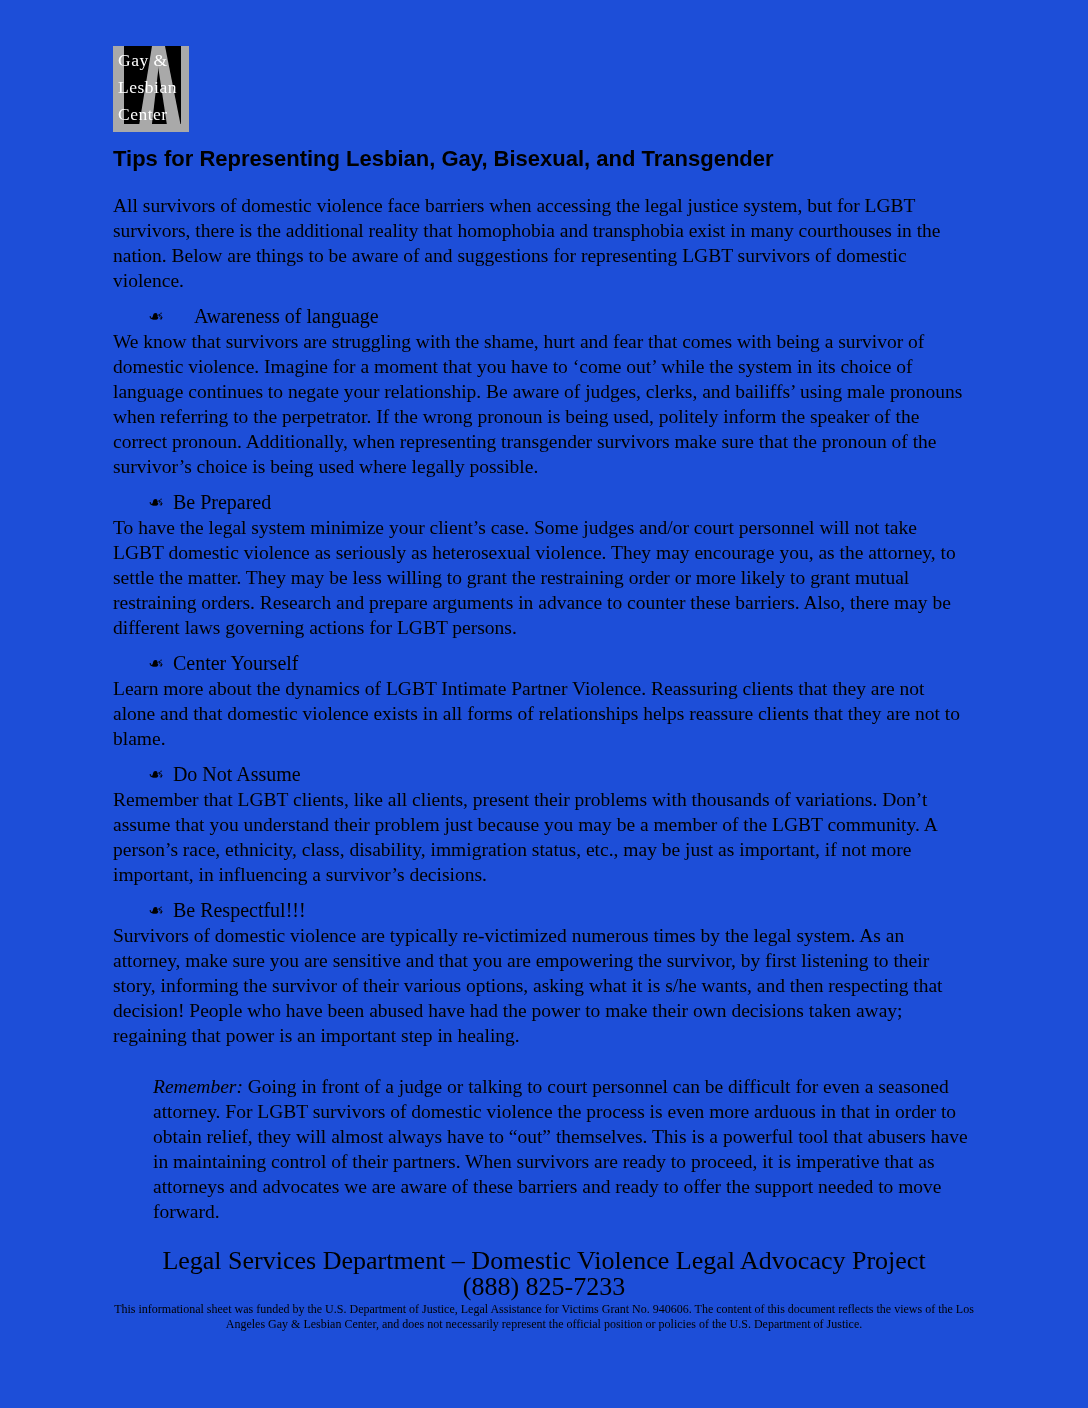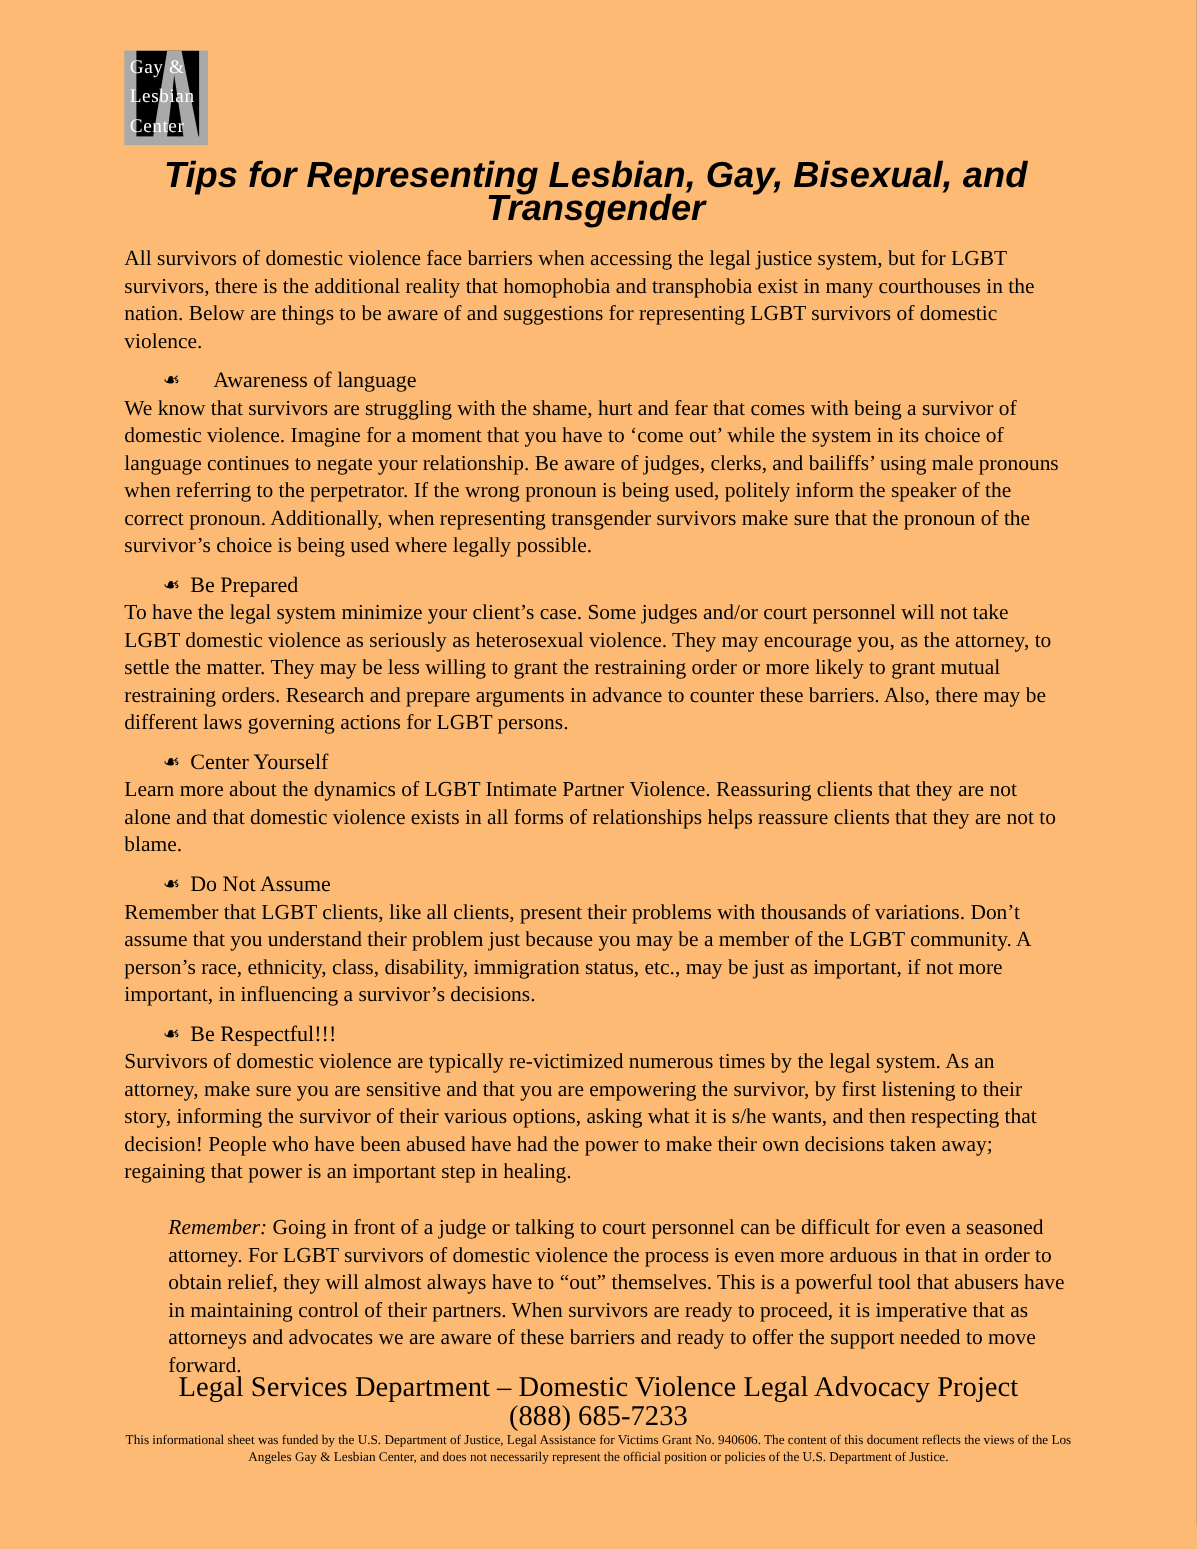--- a/index.html
+++ b/index.html
@@ -1,21 +1,21 @@
 <!DOCTYPE html>
 <html><head>
 <meta charset="utf-8">
 <style>
   html, body { margin: 0; padding: 0; background: #808080; }
   .page {
     position: relative;
     width: 1088px;
     height: 1408px;
     margin: 0 auto;
-    background: #fdba74;
+    background: #1d4ed8;
     color: #000000;
     font-family: "Liberation Serif", serif;
     box-sizing: border-box;
     padding: 46px 118px 0 113px;
     overflow: hidden;
   }
 
   
   .logo {
     position: relative;
@@ -37,26 +37,25 @@
     color: #ffffff;
     font-size: 17.5px;
     line-height: 27px;
     white-space: nowrap;
     letter-spacing: 0.5px;
   }
 
   
   .title {
     margin: 12px 0 4px 0;
-    text-align: center;
+    text-align: left;
     font-family: "Liberation Sans", sans-serif;
     font-weight: bold;
-    font-size: 33px;
+    font-size: 22px;
     line-height: 30px;
-    font-style: italic;
   }
 
   
   .bodytext {
     font-size: 19.5px;
     line-height: 25px;
     margin: 0;
   }
   .intro { margin-top: 19px; }
 
@@ -151,17 +150,17 @@
     <div class="section-heading">
       <span class="bullet">❧</span><span>Be Respectful!!!</span>
     </div>
     <p class="bodytext">Survivors of domestic violence are typically re-victimized numerous times by the legal system.  As an attorney, make sure you are sensitive and that you are empowering the survivor, by first listening to their story, informing the survivor of their various options, asking what it is s/he wants, and then respecting that decision!  People who have been abused have had the power to make their own decisions taken away; regaining that power is an important step in healing.</p>
   </div>
 
   <p class="bodytext remember-para"><span class="remember-lead">Remember:</span><span> Going in front of a judge or talking to court personnel can be difficult for even a seasoned attorney.  For LGBT survivors of domestic violence the process is even more arduous in that in order to obtain relief, they will almost always have to “out” themselves.  This is a powerful tool that abusers have in maintaining control of their partners.  When survivors are ready to proceed, it is imperative that as attorneys and advocates we are aware of these barriers and ready to offer the support needed to move forward.</span></p>
 
   <div class="footer">
     <div class="footer-line1">Legal Services Department – Domestic Violence Legal Advocacy Project</div>
-    <div class="footer-phone">(888) 685-7233</div>
+    <div class="footer-phone">(888) 825-7233</div>
     <div class="footer-disclaimer">This informational sheet was funded by the U.S. Department of Justice, Legal Assistance for Victims Grant No. 940606.  The content of this document reflects the views of the Los Angeles Gay &amp; Lesbian Center, and does not necessarily represent the official position or policies of the U.S. Department of Justice.</div>
   </div>
 
 </div>
 
 </body></html>

